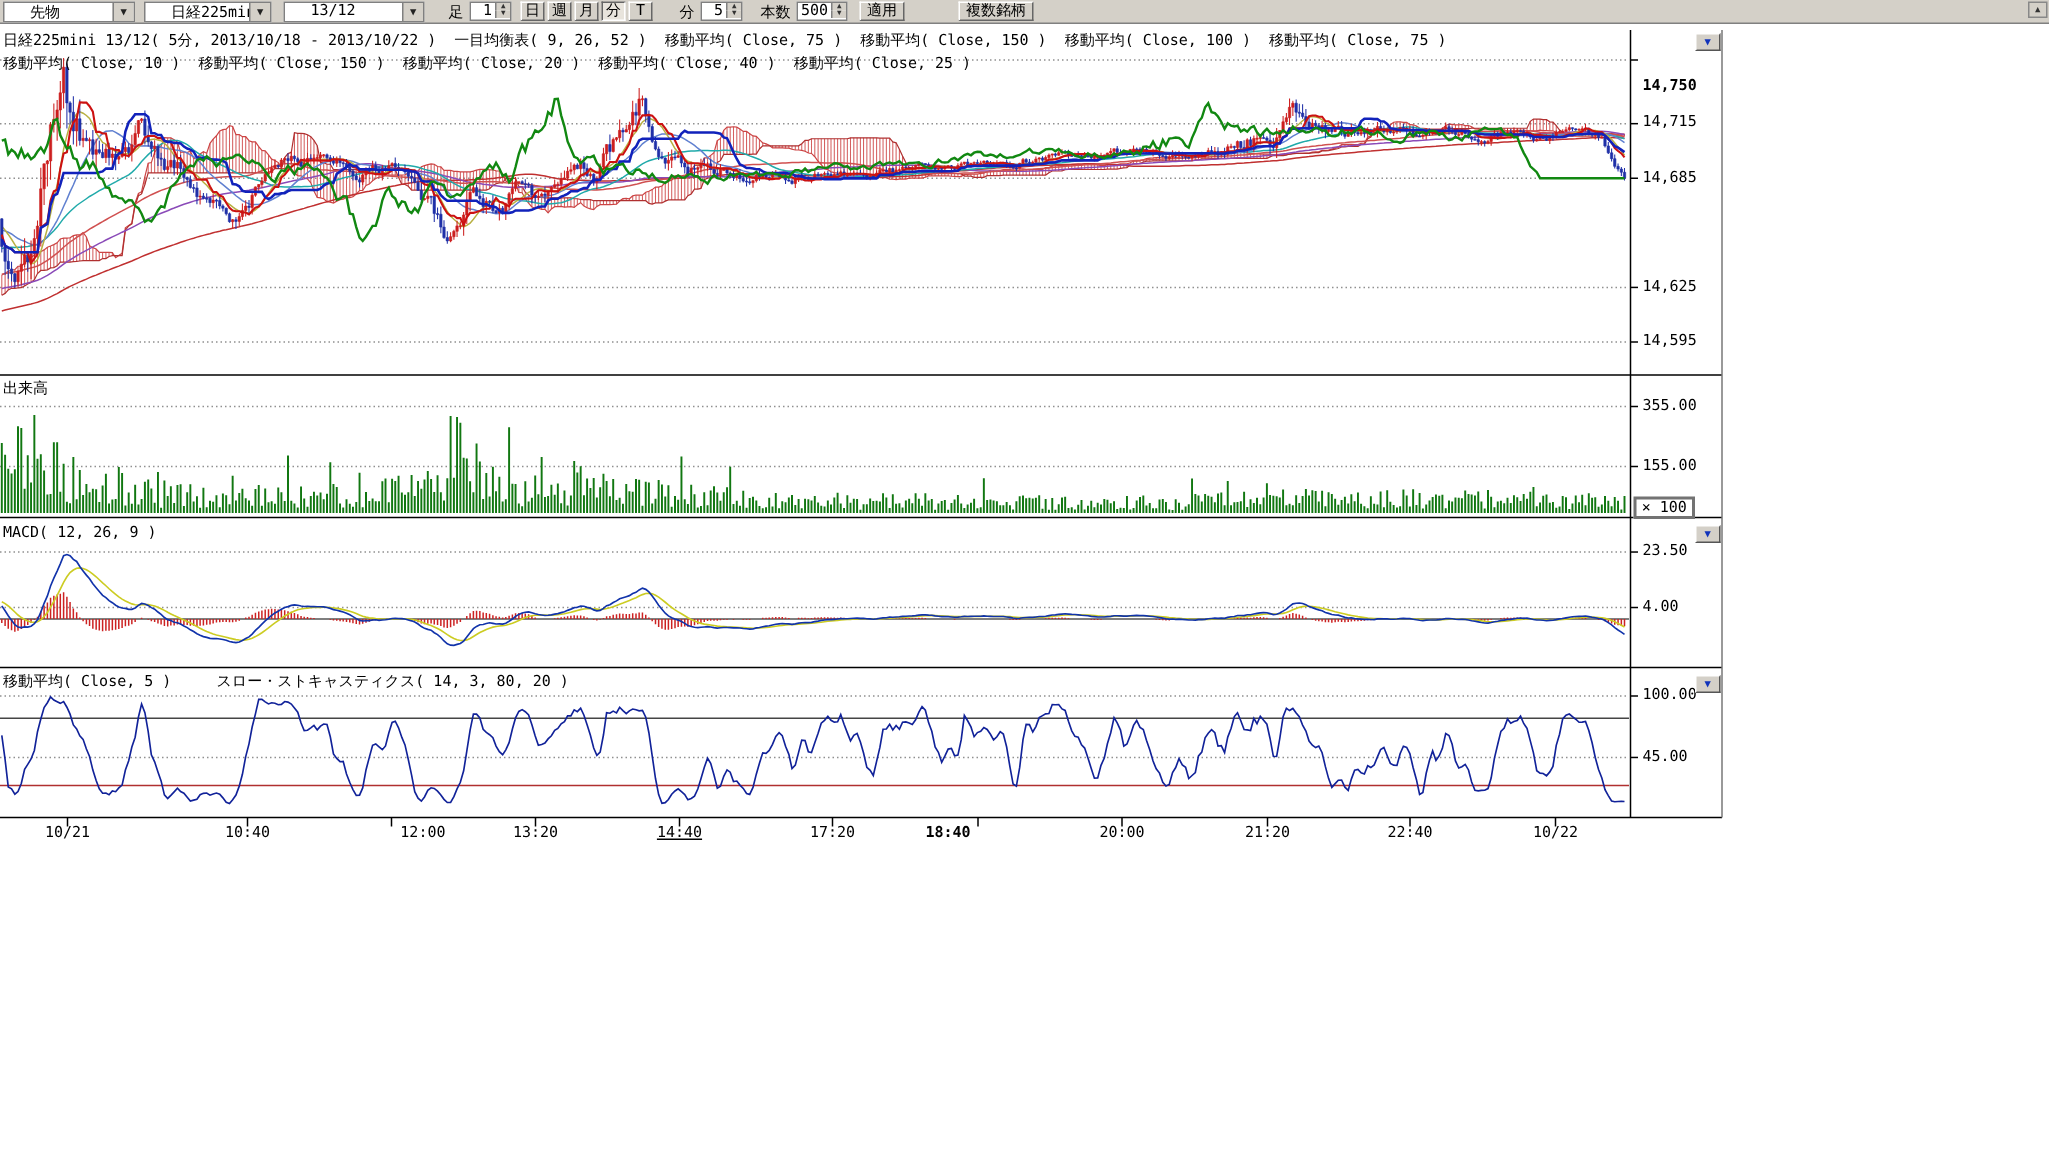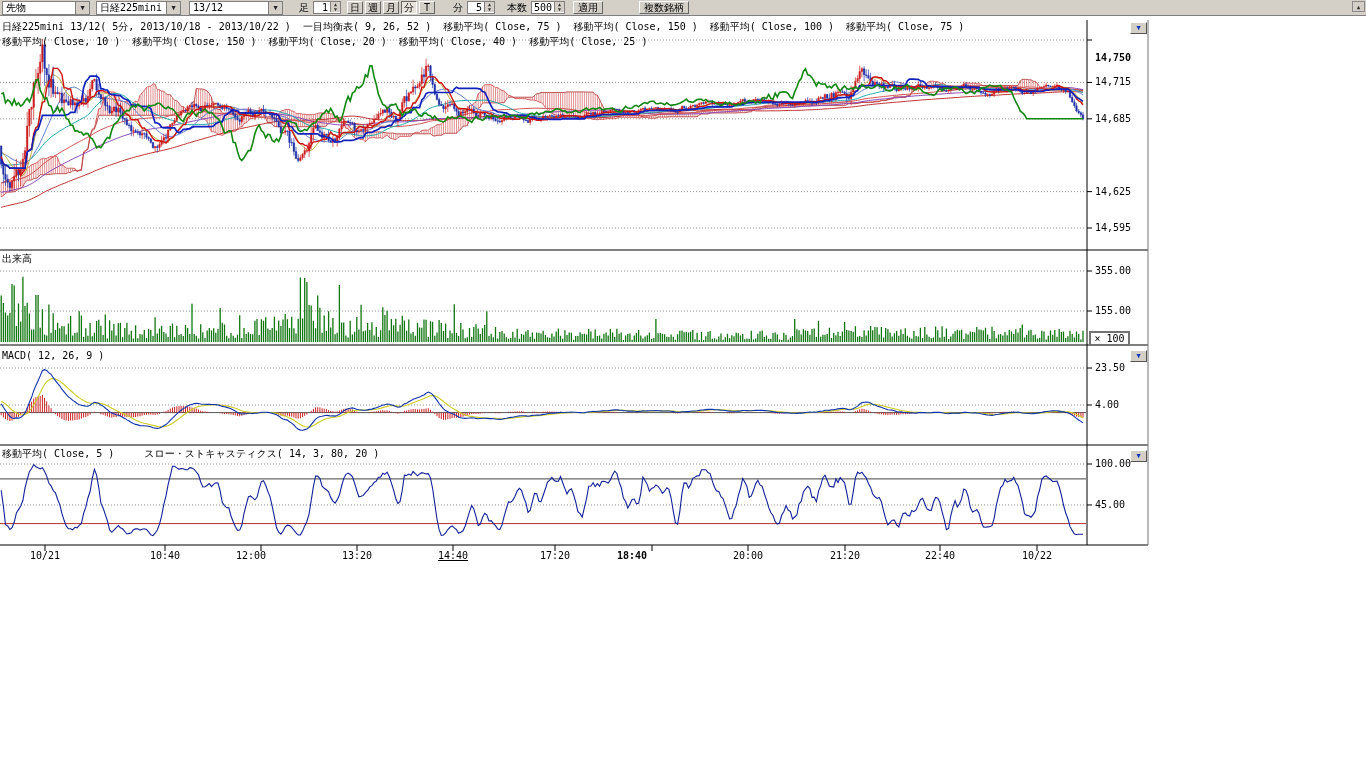--- a/index.html
+++ b/index.html
@@ -1,21 +1,21 @@
 <!DOCTYPE html>
 <html><head>
 <meta charset="utf-8">
 <style>
   *{margin:0;padding:0;box-sizing:border-box}
   html,body{width:1366px;height:768px;background:#fff;overflow:hidden;
     font-family:"DejaVu Sans Mono","DejaVu Sans",monospace;font-size:10px;color:#000}
   .toolbar{position:absolute;top:0;left:0;width:1366px;height:16px;background:#d4d0c8;
     border-bottom:1px solid #808080;display:flex;align-items:center;padding:1px 2px;z-index:5}
   .dd{height:14px;background:#fff;border:1px solid #808080;display:inline-flex;align-items:center}
-  .dd .t{padding:0 3px;flex:1;white-space:nowrap;overflow:hidden}
+  .dd .t{padding:0 17px;flex:1;white-space:nowrap;overflow:hidden}
   .dd .a{width:14px;align-self:stretch;background:#d4d0c8;border-left:1px solid #808080;
     font-size:7px;display:flex;align-items:center;justify-content:center;color:#222}
   .w88{width:88px}.w106{width:85px}.w94{width:94px}
   .tlab{font-size:10px;white-space:nowrap}
   .spin{display:inline-flex;height:13px;background:#fff;border:1px solid #808080;align-items:stretch}
   .spin .v{min-width:16px;padding:0 2px;font-size:10px;line-height:11px;text-align:right}
   .spin .arr{width:10px}
   .spin .arr i{display:block;height:5px;font-style:normal;font-size:5px;line-height:5px;
     background:#d4d0c8;border-left:1px solid #808080;text-align:center;color:#333}
   .tb-btn{height:13px;min-width:16px;background:#d4d0c8;border:1px solid;border-color:#fff #666 #666 #fff;
@@ -200,21 +200,21 @@
     <div class="axlabel" style="top: 265px;">355.00</div>
     <div class="axlabel" style="top: 305px;">155.00</div>
     <div class="axlabel" style="top: 362.021px;">23.50</div>
     <div class="axlabel" style="top: 399.012px;">4.00</div>
     <div class="axlabel" style="top: 458px;">100.00</div>
     <div class="axlabel" style="top: 498.975px;">45.00</div>
   </div>
 <div id="time-labels">
     <span style="left: 21px;">10/21</span>
     <span style="left: 141px;">10:40</span>
-    <span style="left: 227px;">12:00</span>
+    <span style="left: 249px; text-align: right;">12:00</span>
     <span style="left: 333px;">13:20</span>
     <span style="left: 429px; text-decoration: underline;">14:40</span>
     <span style="left: 531px;">17:20</span>
     <span style="left: 608px; font-weight: bold;">18:40</span>
     <span style="left: 724px;">20:00</span>
     <span style="left: 821px;">21:20</span>
     <span style="left: 916px;">22:40</span>
     <span style="left: 1013px;">10/22</span>
   </div>
 

